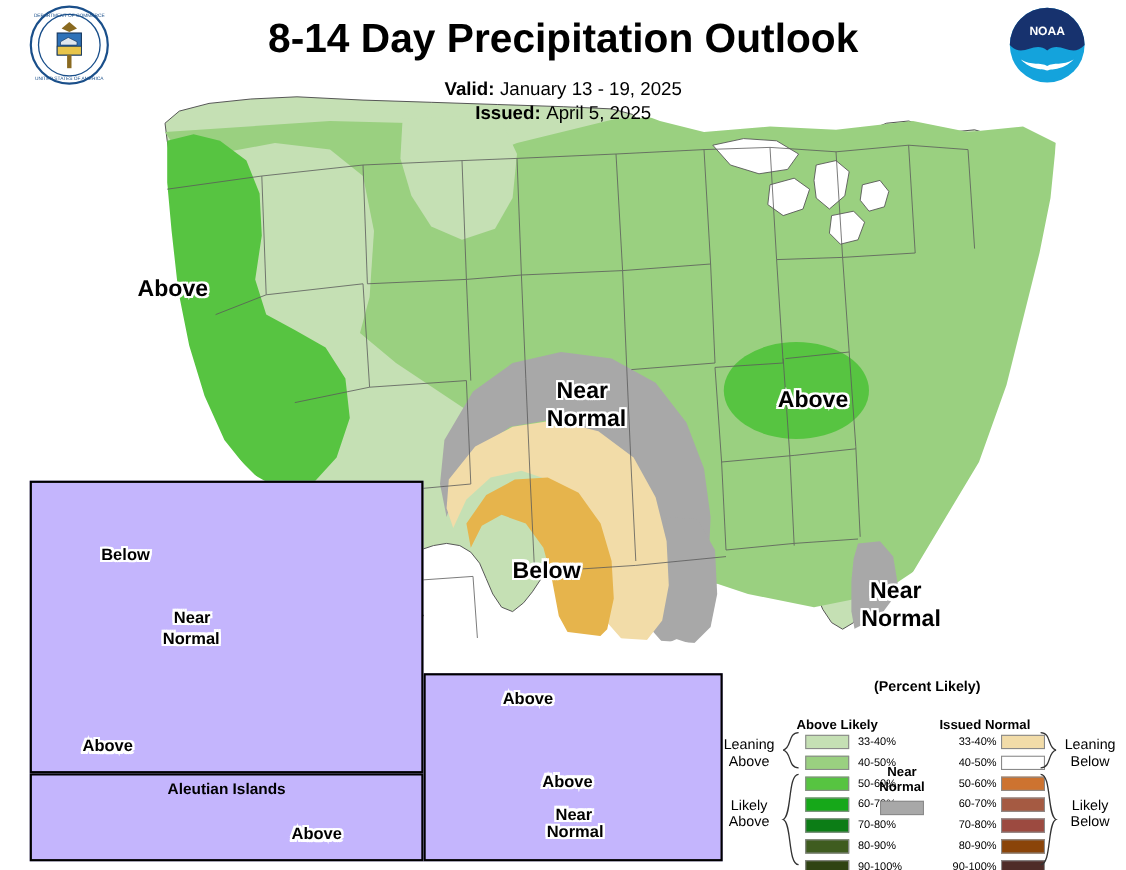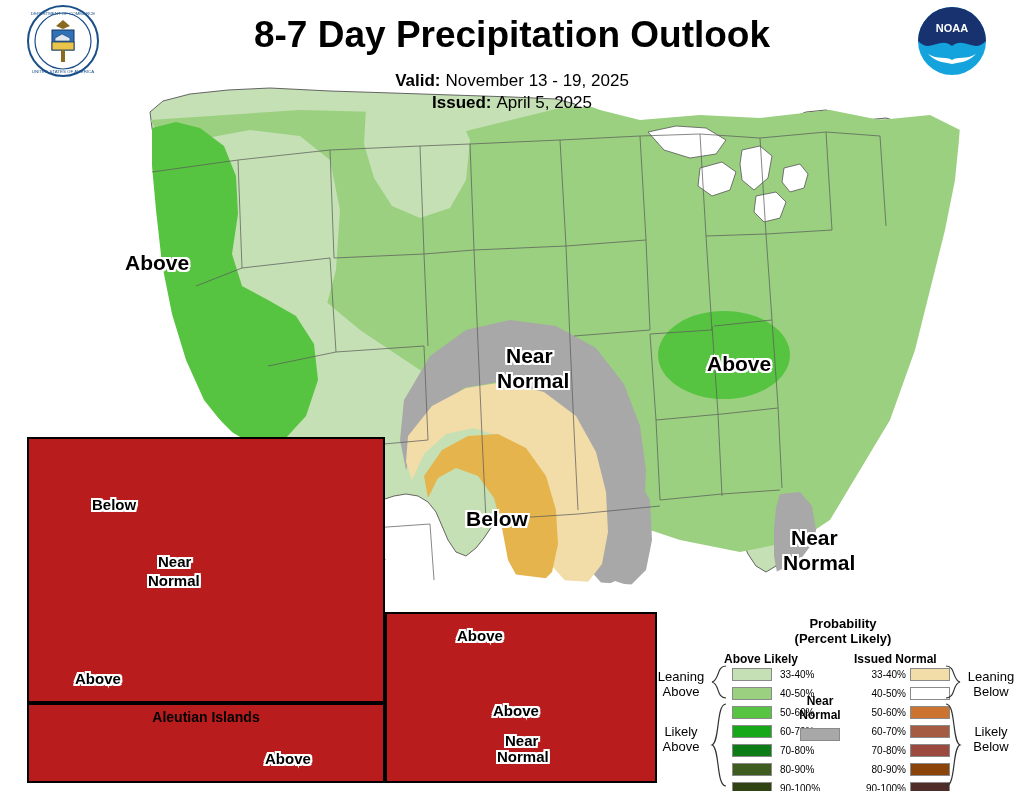--- a/index.html
+++ b/index.html
@@ -72,21 +72,21 @@
       -2px -2px 0 #fff,  0   -2px 0 #fff,  2px -2px 0 #fff,
       -2px  0   0 #fff,  2px  0   0 #fff,
       -2px  2px 0 #fff,  0    2px 0 #fff,  2px  2px 0 #fff;
   }
   .maplabel.sm { font-size: 15px; }
 
   
   .panel {
     position: absolute;
     border: 2px solid #000;
-    background: #b91c1c;
+    background: #c4b5fd;
     box-sizing: border-box;
   }
   #ak-panel  { left: 27px;  top: 437px; width: 358px; height: 266px; }
   #al-panel  { left: 27px;  top: 703px; width: 358px; height: 80px; }
   #hi-panel  { left: 385px; top: 612px; width: 272px; height: 171px; }
 
   .panel-title {
     position: absolute;
     left: 0; right: 0;
     top: 4px;
@@ -367,24 +367,24 @@
     </g>
   </svg>
   </div>
 
   <div class="panel" id="ak-panel"></div>
   <div class="panel" id="al-panel">
     <div class="panel-title">Aleutian Islands</div>
   </div>
   <div class="panel" id="hi-panel"></div>
 
-  <div class="title">8-7 Day Precipitation Outlook</div>
+  <div class="title">8-14 Day Precipitation Outlook</div>
   <div class="datelines">
     <div class="row">
-      <span class="lbl">Valid:</span><span class="val">November 13 - 19, 2025</span>
+      <span class="lbl">Valid:</span><span class="val">January 13 - 19, 2025</span>
     </div>
     <div class="row">
       <span class="lbl">Issued:</span><span class="val">April 5, 2025</span>
     </div>
   </div>
 
   <div class="logo doc-seal">
     <svg width="82" height="78" viewBox="0 0 82 78">
       <circle cx="41" cy="39" r="35" fill="#ffffff" stroke="#1a4f8a" stroke-width="2"></circle>
       <circle cx="41" cy="39" r="28" fill="#ffffff" stroke="#1a4f8a" stroke-width="1.2"></circle>
@@ -422,21 +422,20 @@
       <div class="maplabel sm" style="left: 75px; top: 668px;">Above</div>
       <div class="maplabel sm" style="left: 265px; top: 748px;">Above</div>
       <div class="maplabel sm" style="left: 457px; top: 625px;">Above</div>
       <div class="maplabel sm" style="left: 493px; top: 700px;">Above</div>
       <div class="maplabel sm" style="left: 505px; top: 730px;">Near</div>
       <div class="maplabel sm" style="left: 497px; top: 746px;">Normal</div>
     </div>
 
   <div id="legend">
     <div class="lg-title">
-      <div>Probability</div>
       <div>(Percent Likely)</div>
     </div>
     <div class="lg-head above">Above Likely</div>
     <div class="lg-head below">Issued Normal</div>
 
     <div id="legend-above-col">
         <div class="sw" style="left: 84px; top: 52px; background: rgb(197, 224, 180);"></div>
         <div class="lg-pct" style="top: 52px; text-align: left; left: 132px;">33-40%</div>
         <div class="sw" style="left: 84px; top: 71px; background: rgb(154, 208, 128);"></div>
         <div class="lg-pct" style="top: 71px; text-align: left; left: 132px;">40-50%</div>

